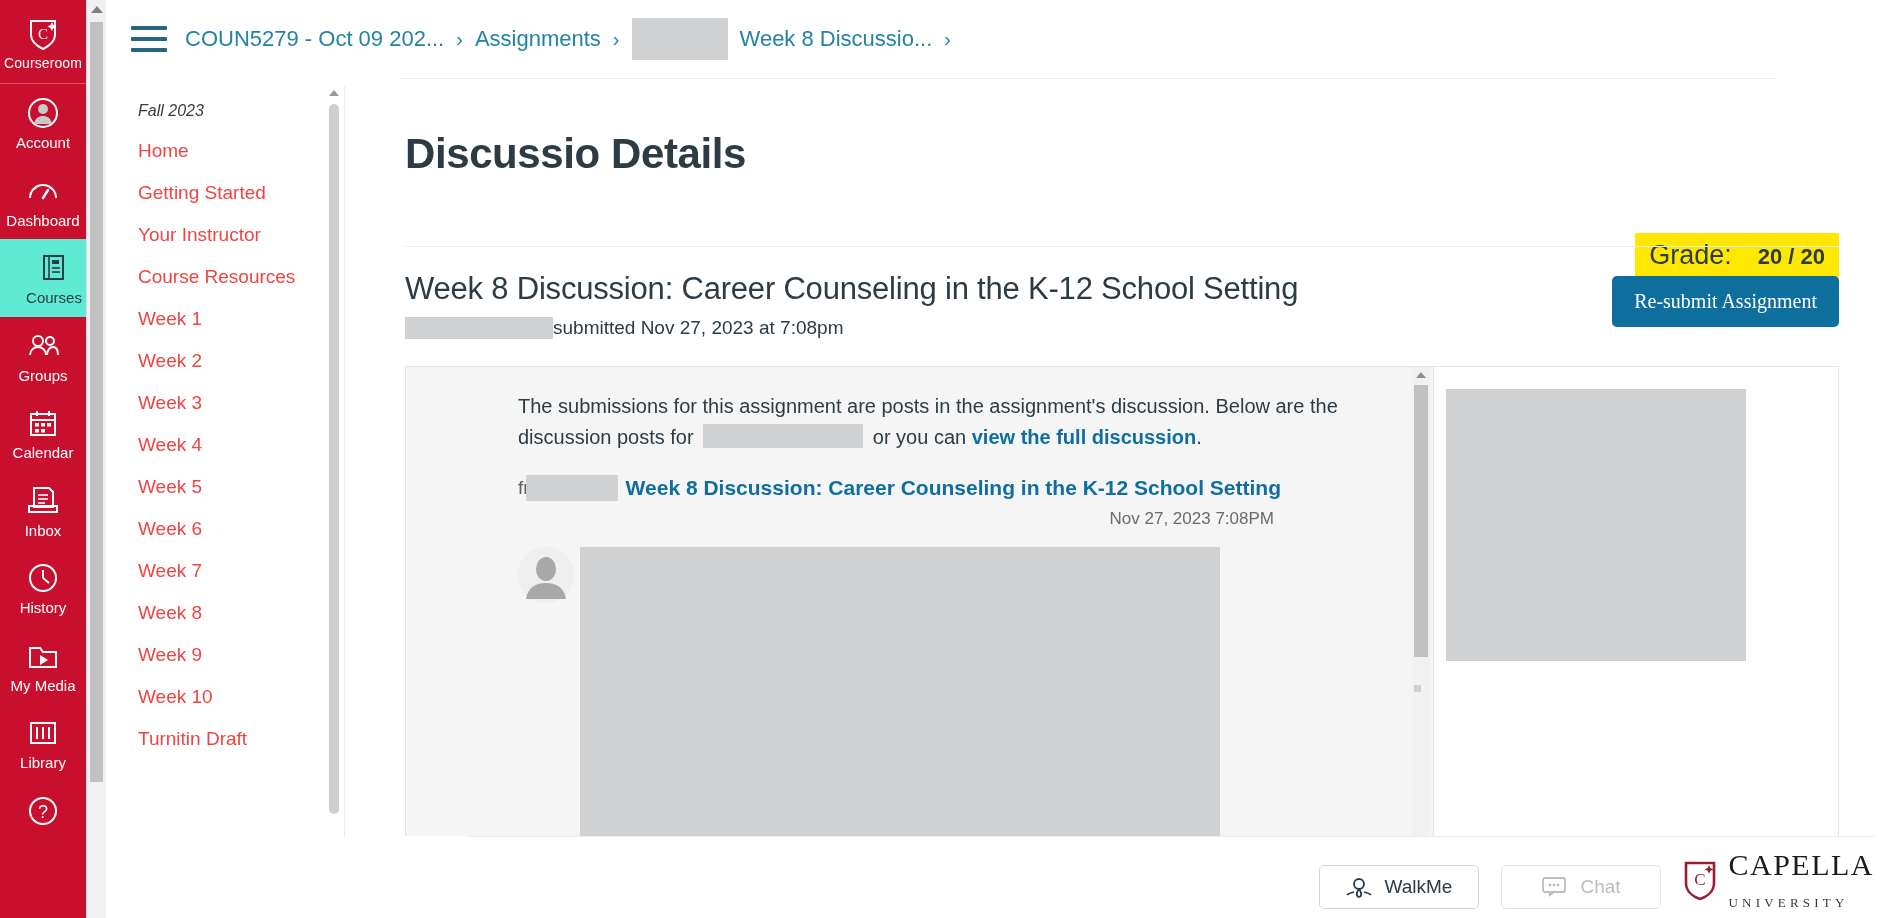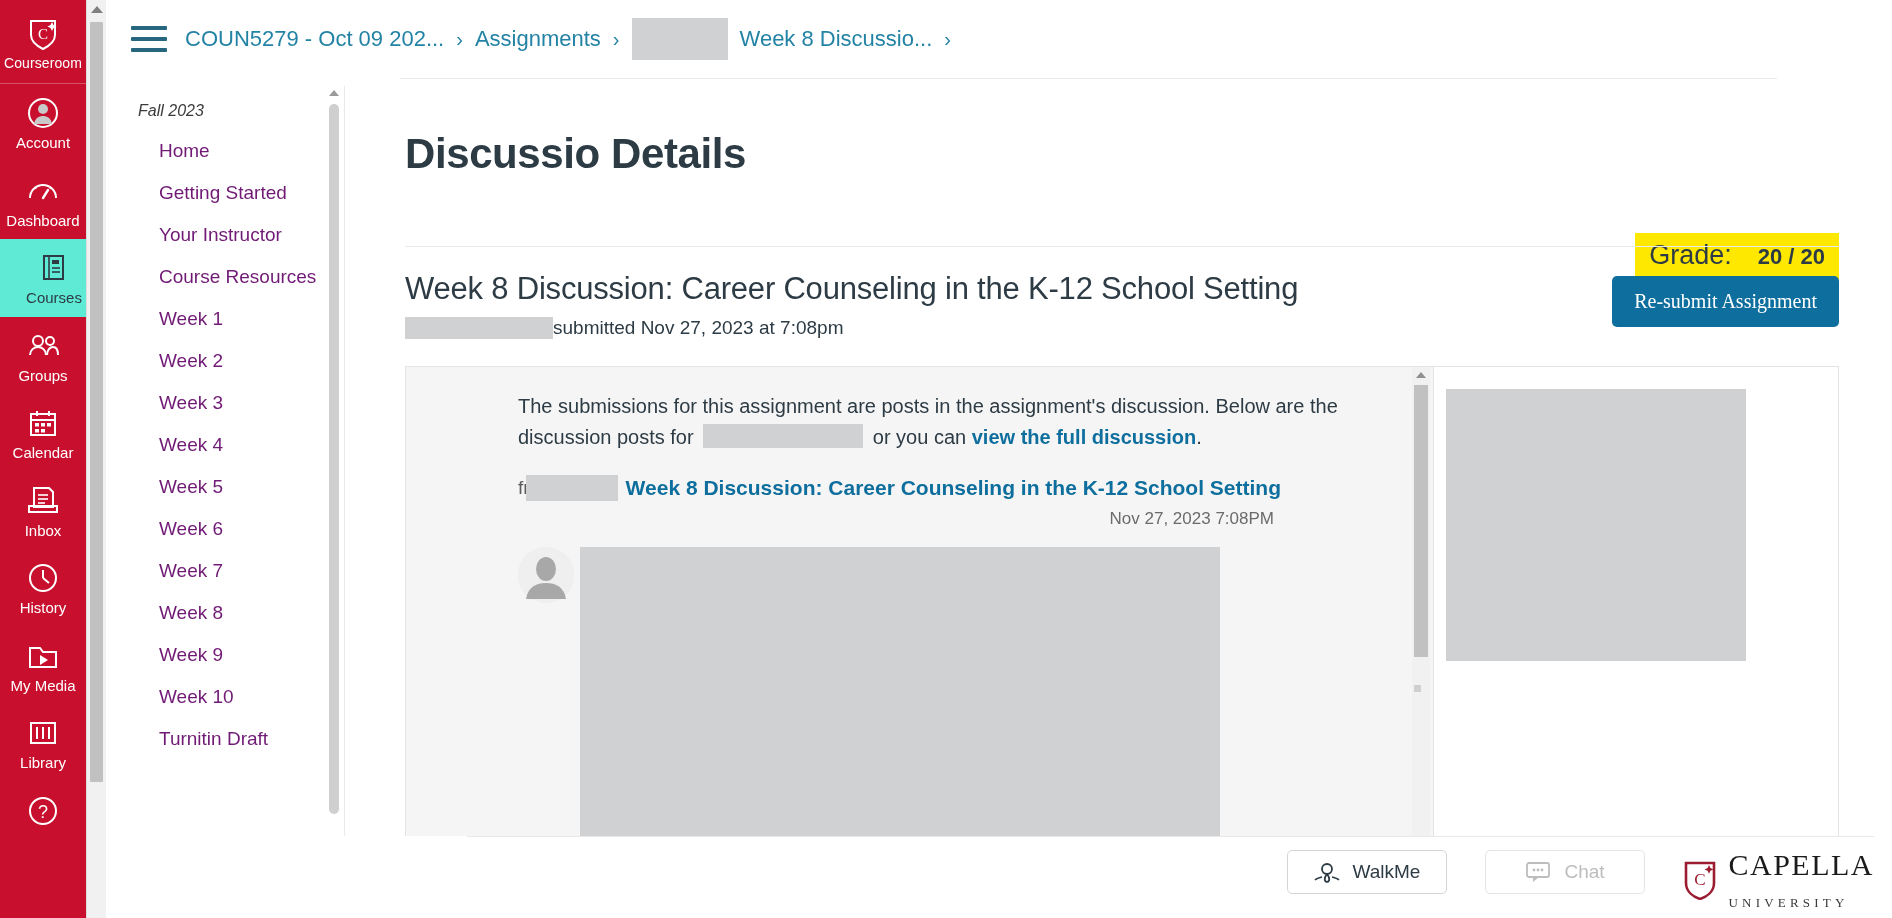--- a/index.html
+++ b/index.html
@@ -68,23 +68,22 @@
   }
 
   
   .coursenav {
     position: absolute; left: 116px; top: 86px; width: 230px; height: 750px;
     background: #fff;
   }
   .cn-term { font-size: 16px; font-style: italic; color:#3b3b3b; padding: 16px 0 10px 22px; }
   .cn-list { list-style:none; }
   .cn-list li {
-    font-size: 19px; color: #701a75; padding: 10px 0 10px 22px; cursor:pointer;
+    font-size: 19px; color: #ef4444; padding: 10px 0 10px 22px; cursor:pointer;
     white-space: nowrap;
-    margin-left: 21px;
   }
   .cn-scroll {
     position:absolute; left: 328px; top: 90px; width: 12px; height: 740px; background:#fff;
   }
   .cn-scroll .arrow-up {
     width:0;height:0;border-left:5px solid transparent;border-right:5px solid transparent;
     border-bottom:6px solid #9a9a9a; margin:0 auto;
   }
   .cn-scroll .thumb {
     position:absolute; top: 14px; left:1px; width:10px; height: 710px; background:#cfcfcf; border-radius:5px;
@@ -151,21 +150,21 @@
   }
   .preview-scroll .thumb { position:absolute; top:18px; left:2px; width:14px; height: 272px; background:#C1C1C1; }
 
   .preview-col-right { position:absolute; left: 1027px; top: 0; right:0; bottom: 0; background:#fff; border-left:1px solid #E3E4E6; }
   .r-rubric { position:absolute; left: 12px; top: 22px; width: 300px; height: 272px; }
   .mini-dot { position:absolute; left: -20px; top: 318px; width:7px; height:7px; background:#CFCFCF; }
 
   
   .footer { position:absolute; left: 107px; right: 0; bottom: 0; height: 82px; background:#fff; }
   .footer-rule { position:absolute; left: 360px; right: 18px; top: 0; height:1px; background:#E8EAEC; }
-  .footer-actions { position:absolute; right: 18px; top: 14px; display:flex; align-items:flex-start; gap: 38px; }
+  .footer-actions { position:absolute; right: 18px; top: 14px; display:flex; align-items:flex-end; gap: 22px; }
   .fbtn {
     border:1px solid #D5D5D5; border-radius:5px; background:#fff;
     height: 44px; min-width: 160px; display:flex; align-items:center; justify-content:center; gap:12px;
     font-size: 19px; color:#2D3B45; cursor:pointer; padding: 0 18px;
     font-family:"Liberation Sans", sans-serif;
   }
   .fbtn.disabled { color:#BDBDBD; border-color:#E4E4E4; cursor:default; }
   .fbtn svg { width: 28px; height: 24px; display:block; }
   .capella { display:flex; align-items:center; gap: 12px; }
   .cap-shield { width: 34px; height: 40px; display:block; }

